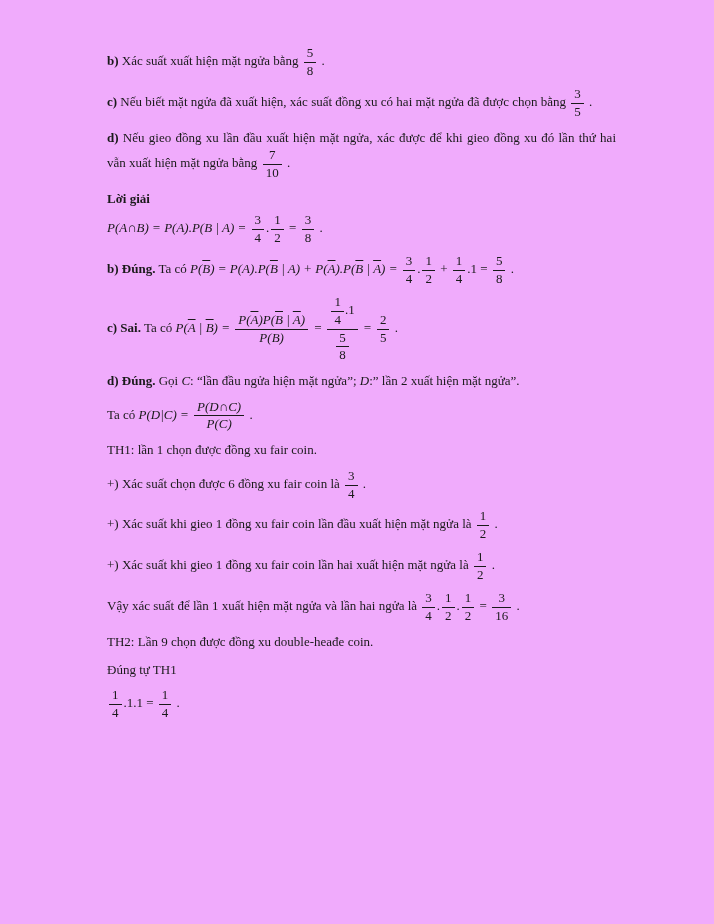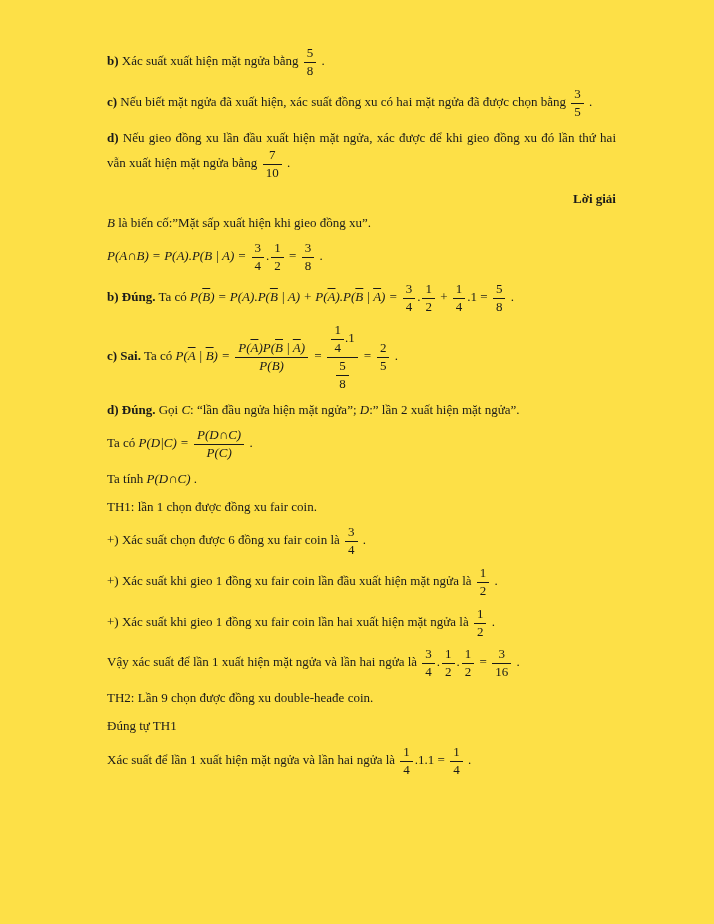--- a/index.html
+++ b/index.html
@@ -13,29 +13,29 @@
     overflow: hidden;
   }
   .page {
     box-sizing: border-box;
     width: 714px;
     height: 924px;
     padding: 46px 98px 0 107px;
     font-family: "Liberation Serif", serif;
     font-size: 13px;
     color: #1a1a1a;
-    background: #fde047;
+    background: #f0abfc;
   }
   .line {
     margin: 0 0 8px 0;
     line-height: 1.55;
     text-align: justify;
   }
   .line.center {
-    text-align: right;
+    text-align: left;
     margin: 2px 0 4px 0;
   }
   .bold {
     font-weight: bold;
   }
   .math, .mvar {
     font-style: italic;
     font-family: "Liberation Serif", serif;
   }
   .ovl {
@@ -64,29 +64,27 @@
 </style>
 </head>
 <body>
 
 <div class="page">
   <div id="doc">
       <div class="line"><span class="bold">b)</span><span> Xác suất xuất hiện mặt ngửa bằng </span><span class="frac"><span class="num"><span>5</span></span><span class="den"><span>8</span></span></span><span> .</span></div>
       <div class="line"><span class="bold">c)</span><span> Nếu biết mặt ngửa đã xuất hiện, xác suất đồng xu có hai mặt ngửa đã được chọn bằng </span><span class="frac"><span class="num"><span>3</span></span><span class="den"><span>5</span></span></span><span> .</span></div>
       <div class="line"><span class="bold">d)</span><span> Nếu gieo đồng xu lần đầu xuất hiện mặt ngửa, xác được để khi gieo đồng xu đó lần thứ hai vẫn xuất hiện mặt ngửa bằng </span><span class="frac"><span class="num"><span>7</span></span><span class="den"><span>10</span></span></span><span> .</span></div>
       <div class="line center"><span class="bold">Lời giải</span></div>
-      <div class="line"><span class="mvar">B</span><span> là biến cố:”Mặt sấp xuất hiện khi gieo đồng xu”.</span></div>
       <div class="line"><span class="math">P(A∩B) = P(A).P(B | A) = </span><span class="frac"><span class="num"><span>3</span></span><span class="den"><span>4</span></span></span><span>.</span><span class="frac"><span class="num"><span>1</span></span><span class="den"><span>2</span></span></span><span> = </span><span class="frac"><span class="num"><span>3</span></span><span class="den"><span>8</span></span></span><span> .</span></div>
       <div class="line"><span class="bold">b) Đúng.</span><span> Ta có </span><span class="math">P(</span><span class="mvar ovl">B</span><span class="math">) = P(A).P(</span><span class="mvar ovl">B</span><span class="math"> | A) + P(</span><span class="mvar ovl">A</span><span class="math">).P(</span><span class="mvar ovl">B</span><span class="math"> | </span><span class="mvar ovl">A</span><span class="math">) = </span><span class="frac"><span class="num"><span>3</span></span><span class="den"><span>4</span></span></span><span>.</span><span class="frac"><span class="num"><span>1</span></span><span class="den"><span>2</span></span></span><span> + </span><span class="frac"><span class="num"><span>1</span></span><span class="den"><span>4</span></span></span><span>.1 = </span><span class="frac"><span class="num"><span>5</span></span><span class="den"><span>8</span></span></span><span> .</span></div>
       <div class="line"><span class="bold">c) Sai.</span><span> Ta có </span><span class="math">P(</span><span class="mvar ovl">A</span><span class="math"> | </span><span class="mvar ovl">B</span><span class="math">) = </span><span class="frac"><span class="num"><span class="math">P(</span><span class="mvar ovl">A</span><span class="math">)P(</span><span class="mvar ovl">B</span><span class="math"> | </span><span class="mvar ovl">A</span><span class="math">)</span></span><span class="den"><span class="math">P(</span><span class="mvar ovl">B</span><span class="math">)</span></span></span><span class="math"> = </span><span class="frac"><span class="num"><span class="frac"><span class="num"><span>1</span></span><span class="den"><span>4</span></span></span><span>.1</span></span><span class="den"><span class="frac"><span class="num"><span>5</span></span><span class="den"><span>8</span></span></span></span></span><span class="math"> = </span><span class="frac"><span class="num"><span>2</span></span><span class="den"><span>5</span></span></span><span> .</span></div>
       <div class="line"><span class="bold">d) Đúng.</span><span> Gọi </span><span class="mvar">C</span><span>: “lần đầu ngửa hiện mặt ngửa”; </span><span class="mvar">D</span><span>:” lần 2 xuất hiện mặt ngửa”.</span></div>
       <div class="line"><span>Ta có </span><span class="math">P(D|C) = </span><span class="frac"><span class="num"><span class="math">P(D∩C)</span></span><span class="den"><span class="math">P(C)</span></span></span><span> .</span></div>
-      <div class="line"><span>Ta tính </span><span class="math">P(D∩C)</span><span> .</span></div>
       <div class="line"><span>TH1: lần 1 chọn được đồng xu fair coin.</span></div>
       <div class="line"><span>+) Xác suất chọn được 6 đồng xu fair coin là </span><span class="frac"><span class="num"><span>3</span></span><span class="den"><span>4</span></span></span><span> .</span></div>
       <div class="line"><span>+) Xác suất khi gieo 1 đồng xu fair coin lần đầu xuất hiện mặt ngửa là </span><span class="frac"><span class="num"><span>1</span></span><span class="den"><span>2</span></span></span><span> .</span></div>
       <div class="line"><span>+) Xác suất khi gieo 1 đồng xu fair coin lần hai xuất hiện mặt ngửa là </span><span class="frac"><span class="num"><span>1</span></span><span class="den"><span>2</span></span></span><span> .</span></div>
       <div class="line"><span>Vậy xác suất để lần 1 xuất hiện mặt ngửa và lần hai ngửa là </span><span class="frac"><span class="num"><span>3</span></span><span class="den"><span>4</span></span></span><span>.</span><span class="frac"><span class="num"><span>1</span></span><span class="den"><span>2</span></span></span><span>.</span><span class="frac"><span class="num"><span>1</span></span><span class="den"><span>2</span></span></span><span> = </span><span class="frac"><span class="num"><span>3</span></span><span class="den"><span>16</span></span></span><span> .</span></div>
       <div class="line"><span>TH2: Lần 9 chọn được đồng xu double-heađe coin.</span></div>
       <div class="line"><span>Đúng tự TH1</span></div>
-      <div class="line"><span>Xác suất để lần 1 xuất hiện mặt ngửa và lần hai ngửa là </span><span class="frac"><span class="num"><span>1</span></span><span class="den"><span>4</span></span></span><span>.1.1 = </span><span class="frac"><span class="num"><span>1</span></span><span class="den"><span>4</span></span></span><span> .</span></div>
+      <div class="line"><span class="frac"><span class="num"><span>1</span></span><span class="den"><span>4</span></span></span><span>.1.1 = </span><span class="frac"><span class="num"><span>1</span></span><span class="den"><span>4</span></span></span><span> .</span></div>
     </div>
 </div>
 
 </body></html>

